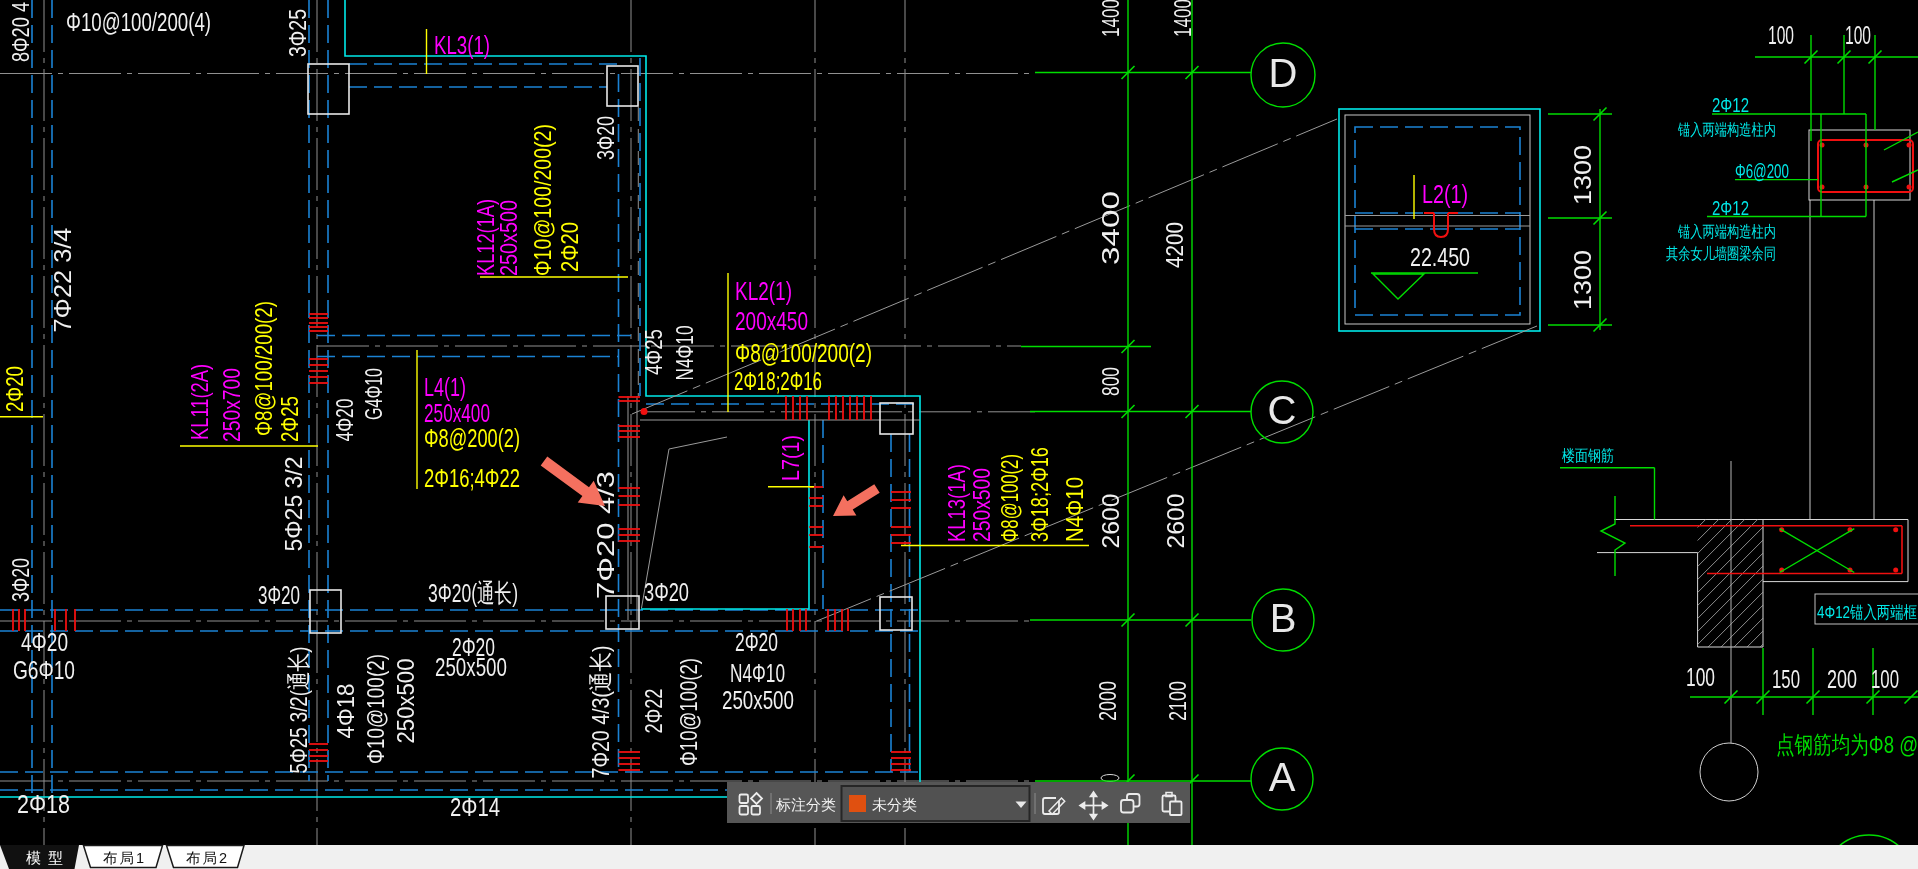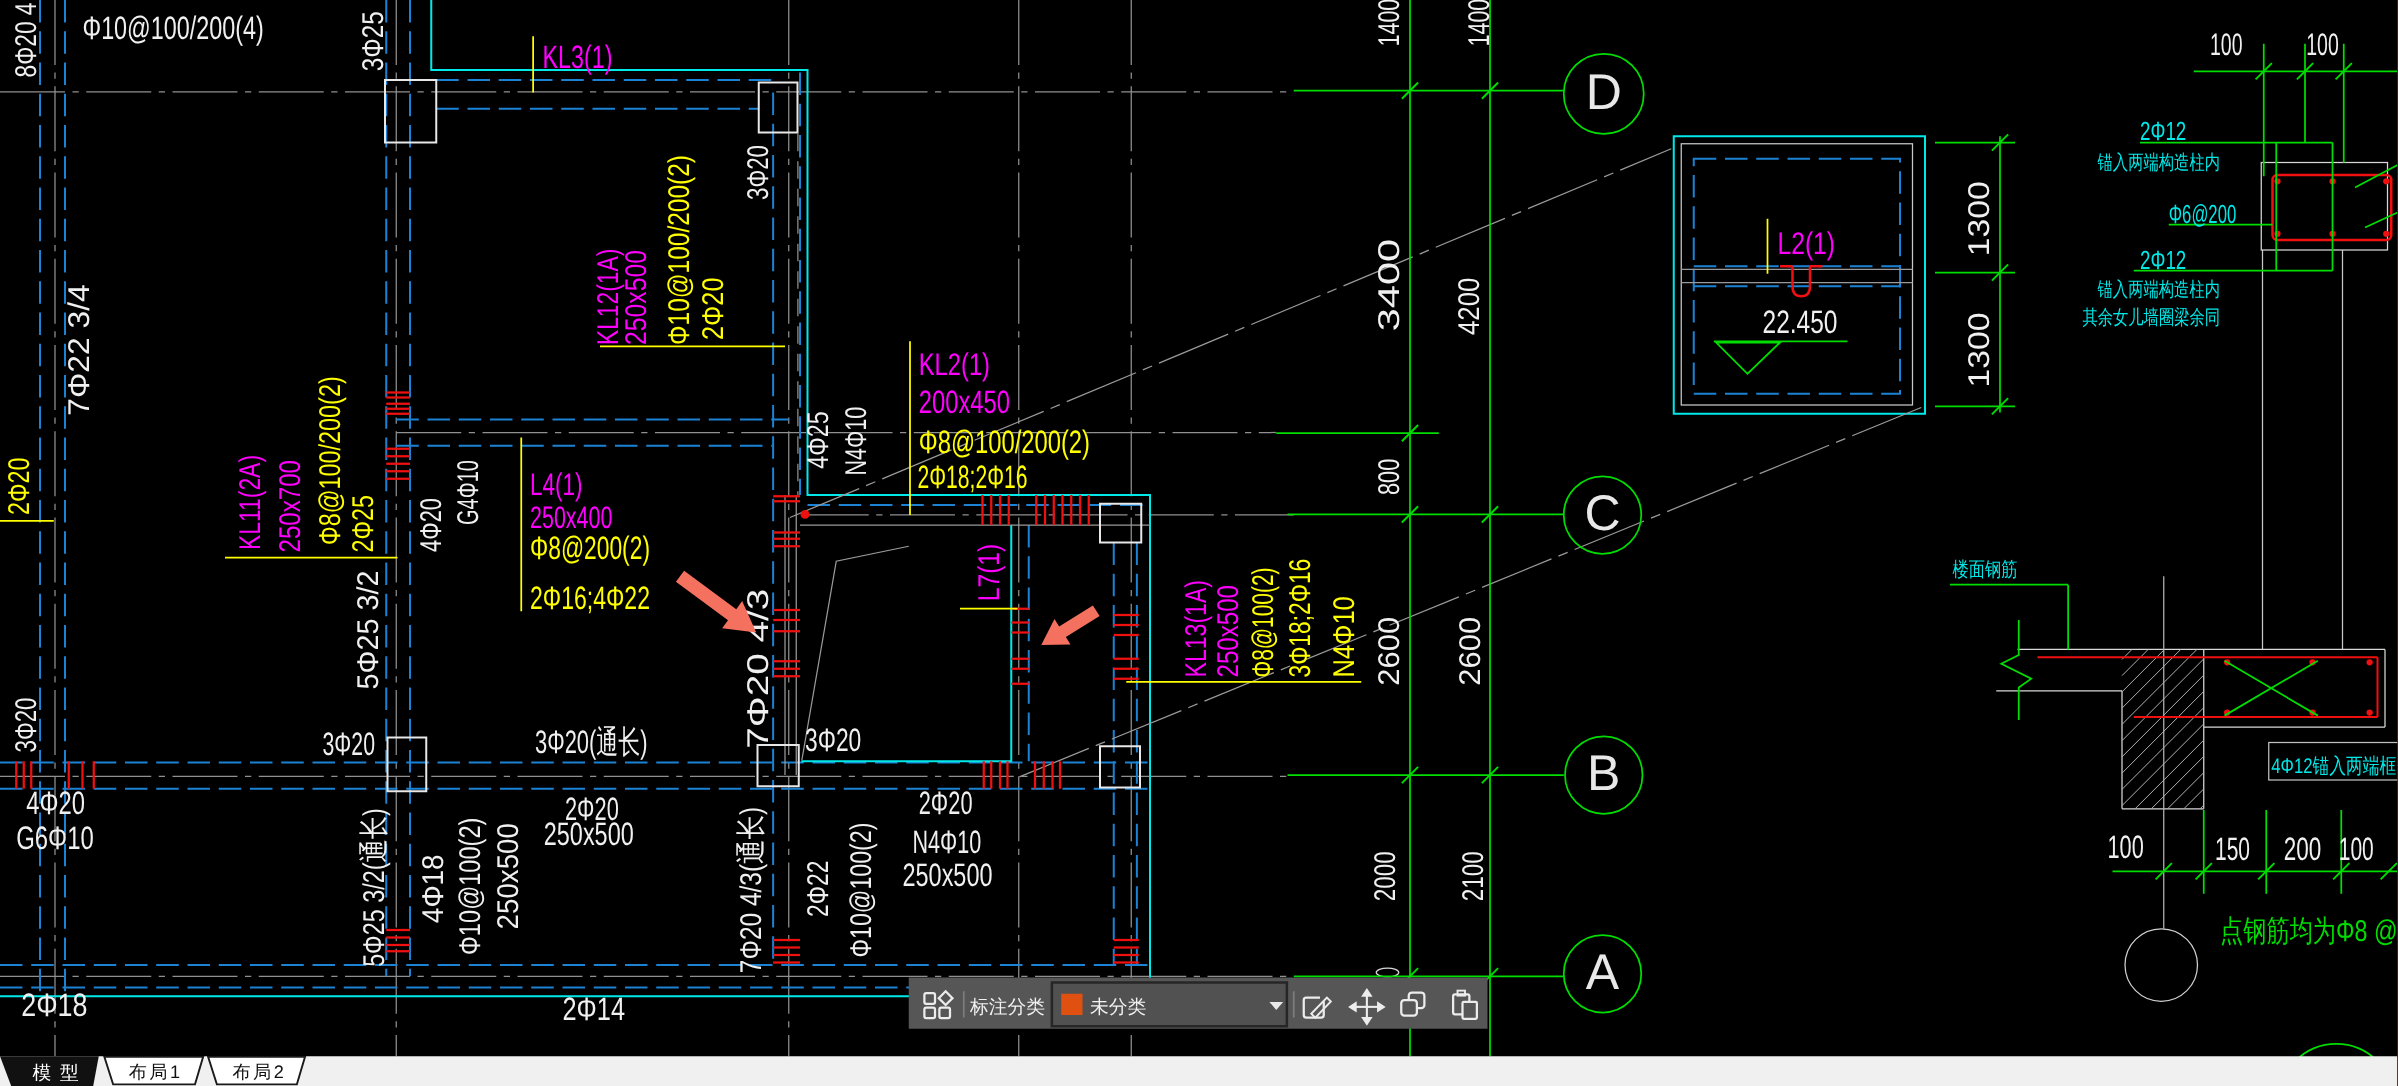--- a/index.html
+++ b/index.html
@@ -1,17 +1,17 @@
 <!DOCTYPE html>
 <html><head>
 <meta charset="utf-8">
 <style>
 html,body{margin:0;padding:0;background:#000;width:1918px;height:869px;overflow:hidden;}
 *{font-family:"Liberation Sans",sans-serif;}
-#wrap{position:relative;width:1918px;height:869px;background:#fca5a5;}
+#wrap{position:relative;width:1918px;height:869px;background:#0ea5e9;}
 svg text{font-family:"Liberation Sans",sans-serif;}
 </style>
 </head>
 <body>
 <div id="wrap">
 <svg width="1918" height="869" viewBox="0 0 1918 869">
 <rect x="0" y="0" width="1918" height="869" fill="#000000"></rect>
 
 <g id="grids" stroke="#909090" stroke-width="1" fill="none" stroke-dasharray="52 6 5 6">
 <line x1="44" y1="0" x2="44" y2="845"></line>

